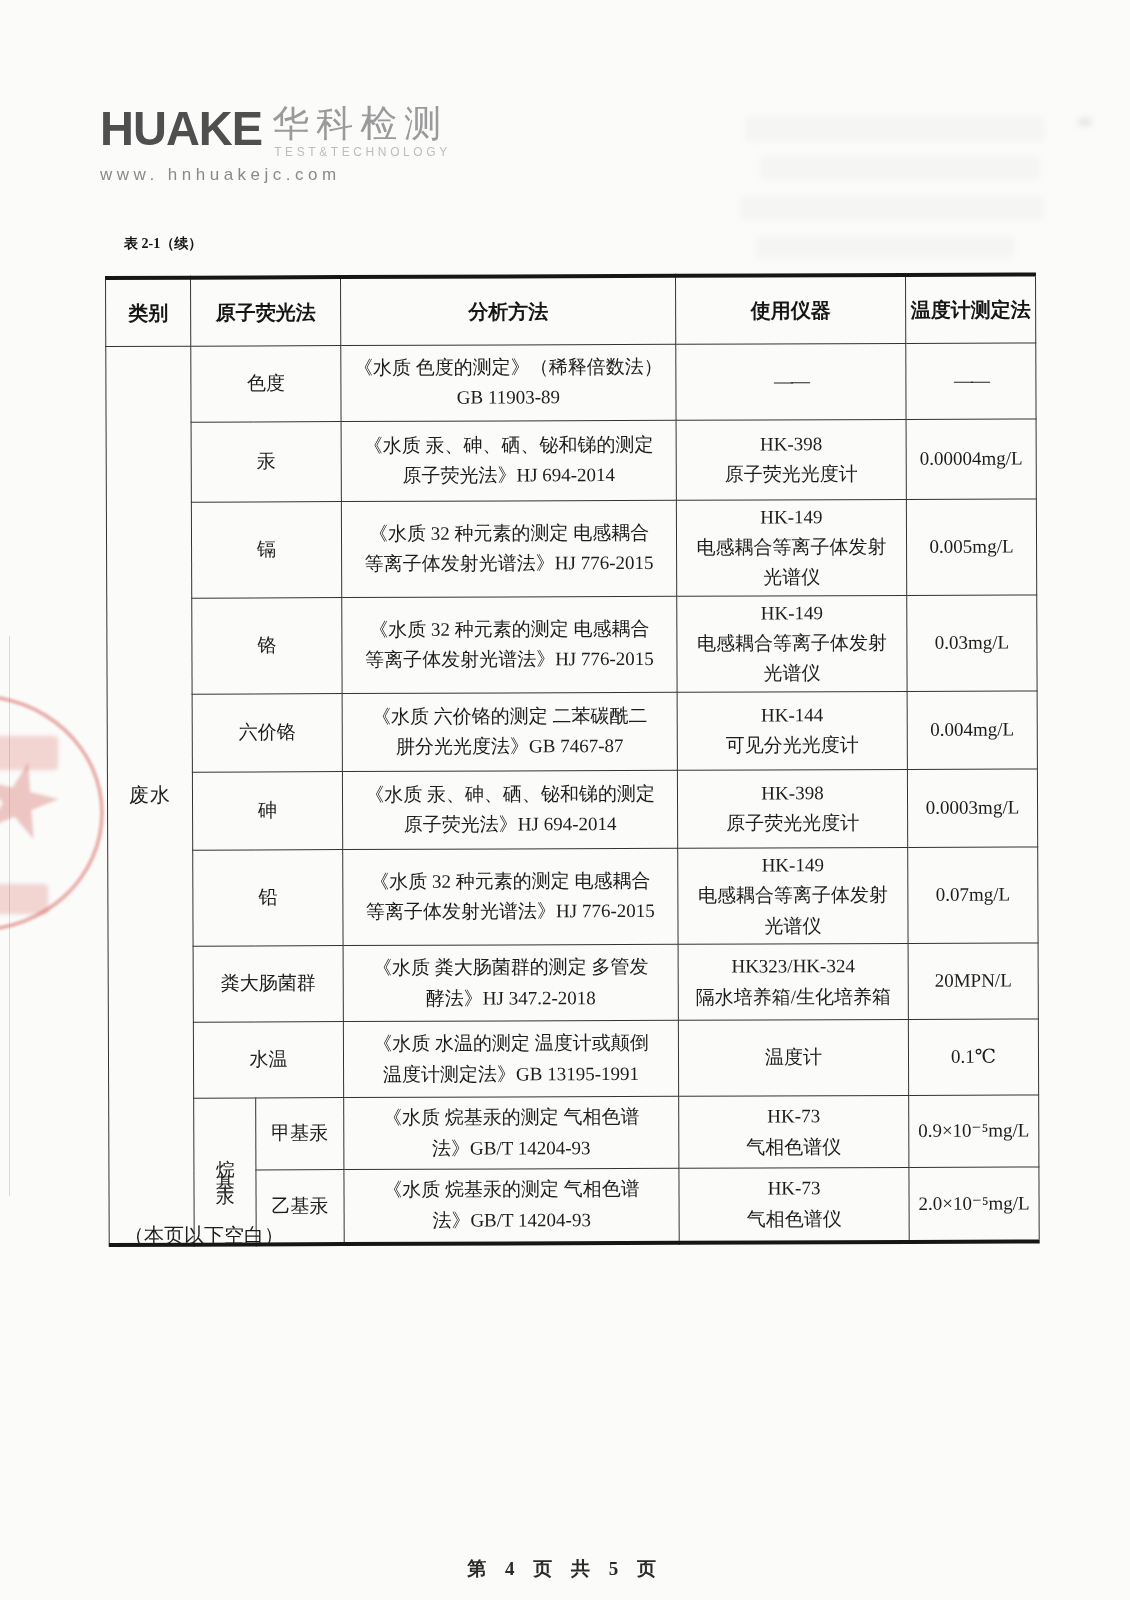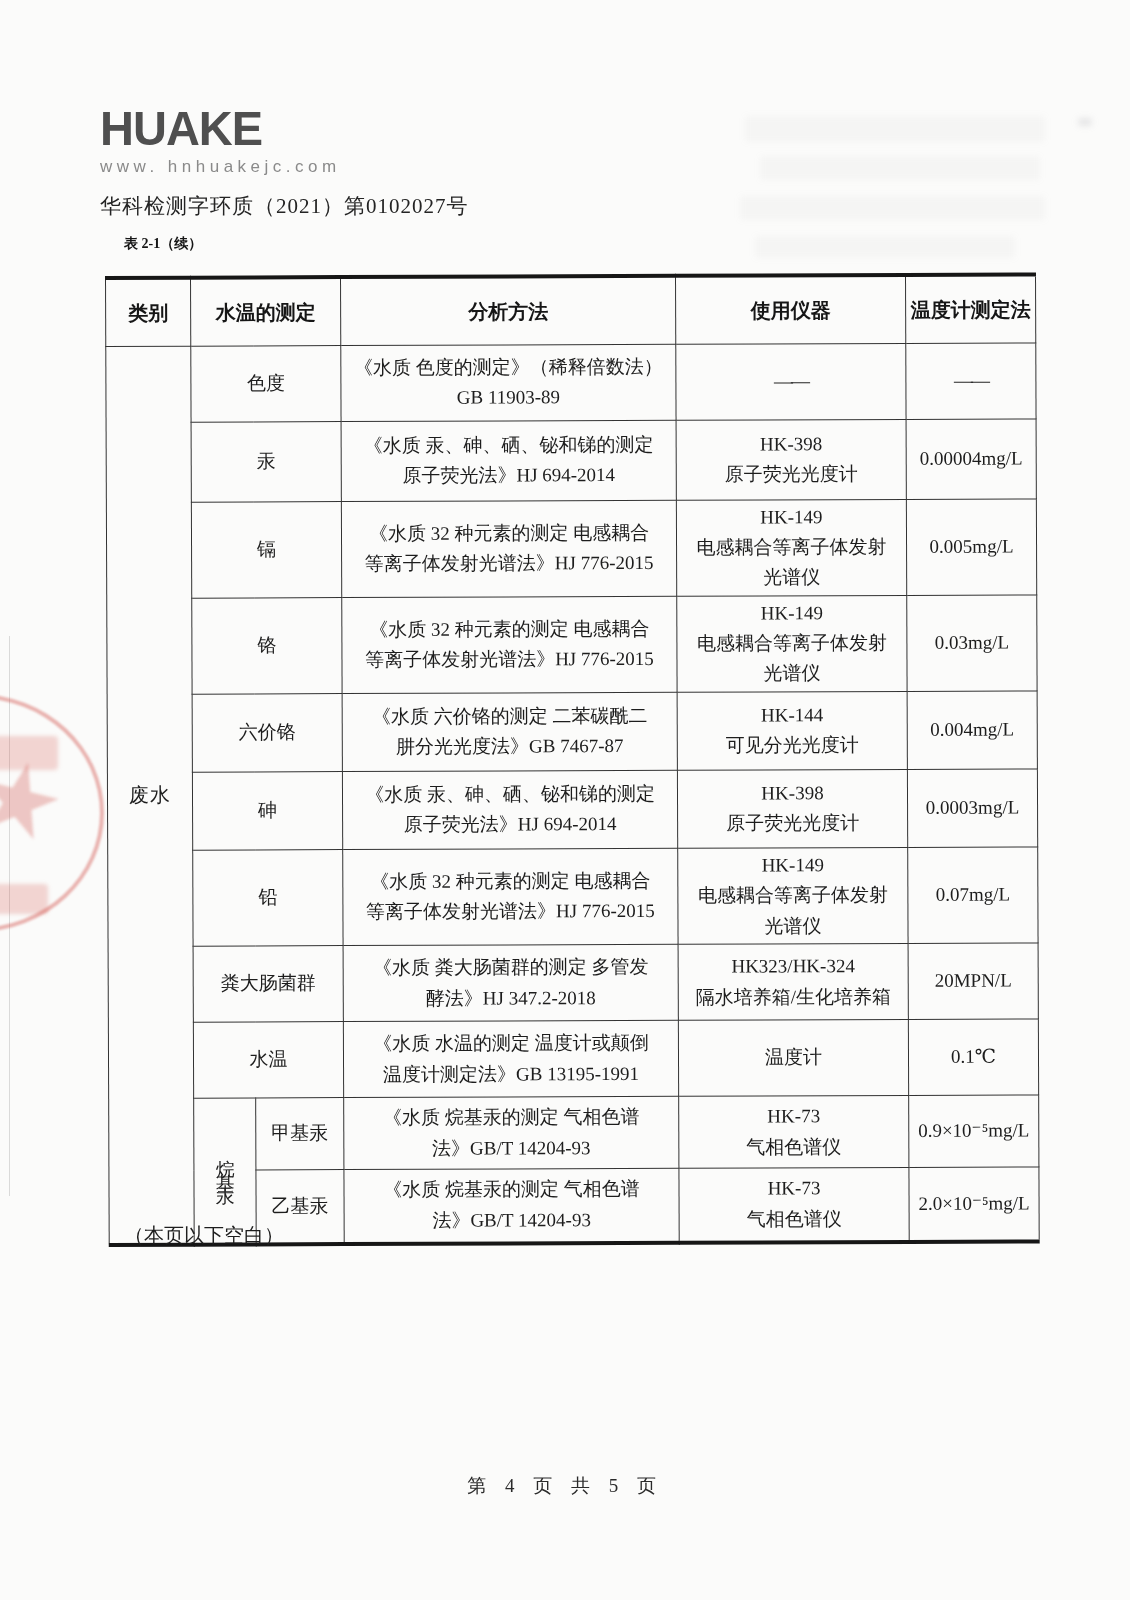--- a/index.html
+++ b/index.html
@@ -51,22 +51,22 @@
   th{font-size:20px;font-weight:bold;color:#161616;}
   .cat-cell{font-size:20px;letter-spacing:1px;}
   .sub-cell .vtext{
     display:inline-block;writing-mode:vertical-rl;text-orientation:upright;
     letter-spacing:14px;font-size:19px;
   }
   .dash{letter-spacing:-2px;}
 
   
   .blank-note{position:absolute;left:124px;top:1176px;font-size:20px;color:#1e1e1e;font-family:Liberation Serif, serif;}
-  .page-footer{position:absolute;left:0;top:1427px;width:100%;text-align:center;
-    font-size:19px;color:#2a2a2a;letter-spacing:7px;}
+  .page-footer{position:absolute;left:0;top:1510px;width:100%;text-align:center;
+    font-size:19px;color:#2a2a2a;letter-spacing:7px;font-weight:bold;}
 
   
   .edge-line{position:absolute;left:9px;top:590px;width:1px;height:560px;background:rgba(120,120,120,.25);}
   .stamp{position:absolute;left:0;top:642px;width:112px;height:244px;overflow:hidden;pointer-events:none;}
   .stamp-circle{
     position:absolute;left:-152px;top:6px;width:248px;height:230px;border-radius:50%;
     border:4px solid rgba(208,72,66,.40);filter:blur(1px);
   }
   .stamp-star{
     position:absolute;left:-26px;top:62px;font-size:100px;line-height:1;
@@ -84,41 +84,44 @@
   .bleed-5{left:1078px;top:72px;width:14px;height:8px;background:rgba(140,140,150,.18);}
 </style>
 </head>
 <body>
 
 <div class="page">
 
   <header class="logo-block">
     <div class="logo-row">
       <span class="brand">HUAKE</span>
+      <span class="brand-cn-wrap">
+        <span class="brand-cn">华科检测</span>
+        <span class="tagline">TEST&amp;TECHNOLOGY</span>
+      </span>
     </div>
     <div class="website">www. hnhuakejc.com</div>
   </header>
 
-  <div class="doc-number">华科检测字环质（2021）第0102027号</div>
   <div class="table-title">表 2-1（续）</div>
 
   <div class="tbl-wrap">
     <table>
       <colgroup>
         <col style="width:85px">
           <col style="width:62px">
           <col style="width:88px">
         <col style="width:335px">
           <col style="width:230px">
           <col style="width:130px">
       </colgroup>
       <tbody>
           <tr style="height:68px">
         <th>类别</th>
-        <th colspan="2">水温的测定</th>
+        <th colspan="2">原子荧光法</th>
         <th>分析方法</th>
         <th>使用仪器</th>
         <th>温度计测定法</th>
       </tr>
       <tr style="height:76px">
         <td class="cat-cell" rowspan="11">废水</td>
         <td colspan="2">色度</td>
         <td>《水质 色度的测定》（稀释倍数法）
 GB 11903-89</td>
         <td class="dash">——</td>

